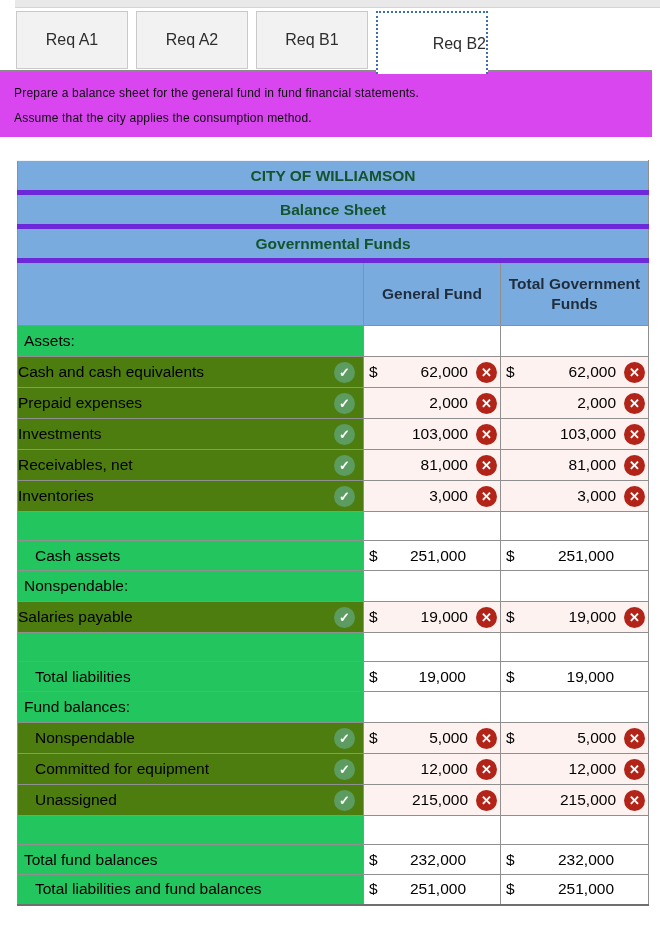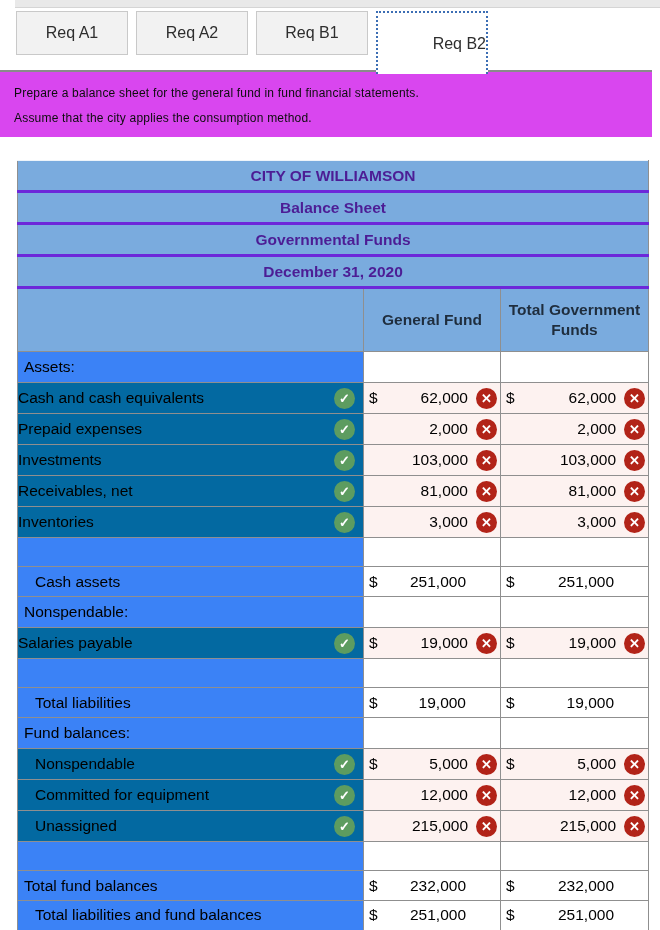--- a/index.html
+++ b/index.html
@@ -4,39 +4,39 @@
 <style>
   html,body{margin:0;padding:0;}
   body{
     width:660px;height:930px;overflow:hidden;background:#ffffff;
     font-family:"Liberation Sans",sans-serif;position:relative;color:#000;
   }
   
   .top-strip{position:absolute;left:15px;top:0;right:0;height:7px;background:#e9e9e9;border-bottom:1px solid #d5d5d5;}
   
   .tabs{position:absolute;left:16px;top:11px;display:flex;gap:8px;z-index:2;}
-  .tab{width:112px;height:44px;background:#f2f2f2;border:1px solid #c9c9c9;box-sizing:border-box;
+  .tab{width:112px;height:58px;background:#f2f2f2;border:1px solid #c9c9c9;box-sizing:border-box;
        display:flex;align-items:center;justify-content:center;font-size:16px;color:#2e2e2e;cursor:pointer;}
   .tab.active{background:#ffffff;border:2px dotted #3c6eb4;border-bottom:none;height:63px;z-index:4;justify-content:flex-end;}
   .tab-sep-line{position:absolute;left:0;top:70px;width:652px;height:2px;background:#8a8a8a;z-index:1;}
   
   .instruction{position:absolute;left:0;top:72px;width:652px;height:65px;background:#d946ef;box-sizing:border-box;
                padding:9px 0 0 14px;font-size:12px;letter-spacing:0.2px;color:#0d0d0d;line-height:25px;
                white-space:nowrap;overflow:hidden;z-index:0;}
   
   table.bs{position:absolute;left:17px;top:160px;width:631px;border-collapse:collapse;table-layout:fixed;
            font-size:15.5px;border:1px solid #6f6f6f;border-bottom:2px solid #6f6f6f;}
   table.bs td{border:1px solid #8f8f8f;padding:0;vertical-align:middle;overflow:hidden;}
-  tr.title td{background:#7aabde;text-align:center;font-weight:bold;color:#4c1d95;height:29px;
-              border-bottom:3px solid #6d28d9;border-top:1px solid #eef4fa;}
+  tr.title td{background:#7aabde;text-align:center;font-weight:bold;color:#14532d;height:29px;
+              border-bottom:5px solid #6d28d9;border-top:1px solid #eef4fa;}
   tr.header td{background:#7aabde;font-weight:bold;color:#1f2d3d;text-align:center;height:62px;line-height:20px;}
   tr.section{height:31px;} tr.data{height:31px;} tr.blank{height:29px;} tr.total{height:30px;}
-  td.lbl{padding-left:6px;text-align:left;background:#3b82f6;}
+  td.lbl{padding-left:6px;text-align:left;background:#22c55e;}
   td.lbl.ind{padding-left:17px;}
-  td.lbl.answered{background:#0369a1;margin-left:8px;}
+  td.lbl.answered{background:#4d7c0f;margin-left:8px;}
   td.val{background:#ffffff;}
   td.val.answered{background:#fdf2f0;}
   .cellflex{display:flex;align-items:center;height:100%;padding:0 3px 0 5px;}
   td.lbl .cellflex{padding:0 8px 0 0;}
   .txt{flex:1 1 auto;}
   .cur{flex:0 0 auto;}
   .num{margin-left:auto;flex:0 0 auto;}
   .nomark .num{margin-right:31px;}
   .icon{width:21px;height:21px;border-radius:50%;color:#fff;font-size:13px;font-weight:bold;
         display:flex;align-items:center;justify-content:center;flex:0 0 auto;margin-left:8px;line-height:21px;}
@@ -81,23 +81,20 @@
   <tbody>
       <tr class="title">
         <td colspan="3">CITY OF WILLIAMSON</td>
       </tr>
   <tr class="title">
         <td colspan="3">Balance Sheet</td>
       </tr>
   <tr class="title">
         <td colspan="3">Governmental Funds</td>
       </tr>
-  <tr class="title">
-        <td colspan="3">December 31, 2020</td>
-      </tr>
 
   <tr class="header">
     <td></td>
     <td>General Fund</td>
     <td>Total Government Funds</td>
   </tr>
 
   <tr class="section">
     <td class="lbl">
           <div class="cellflex" style="padding-left:6px">

